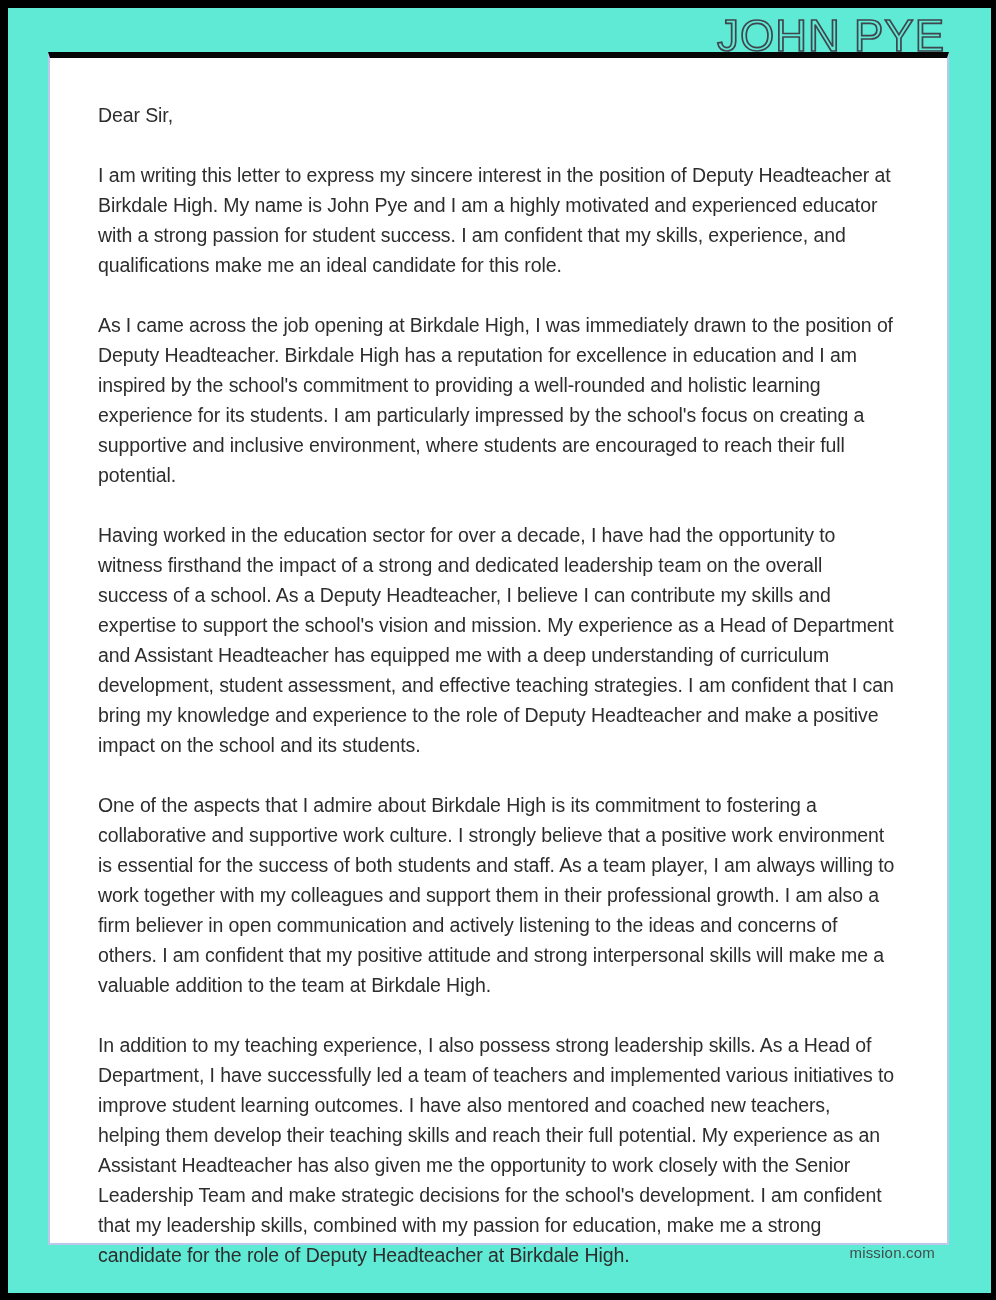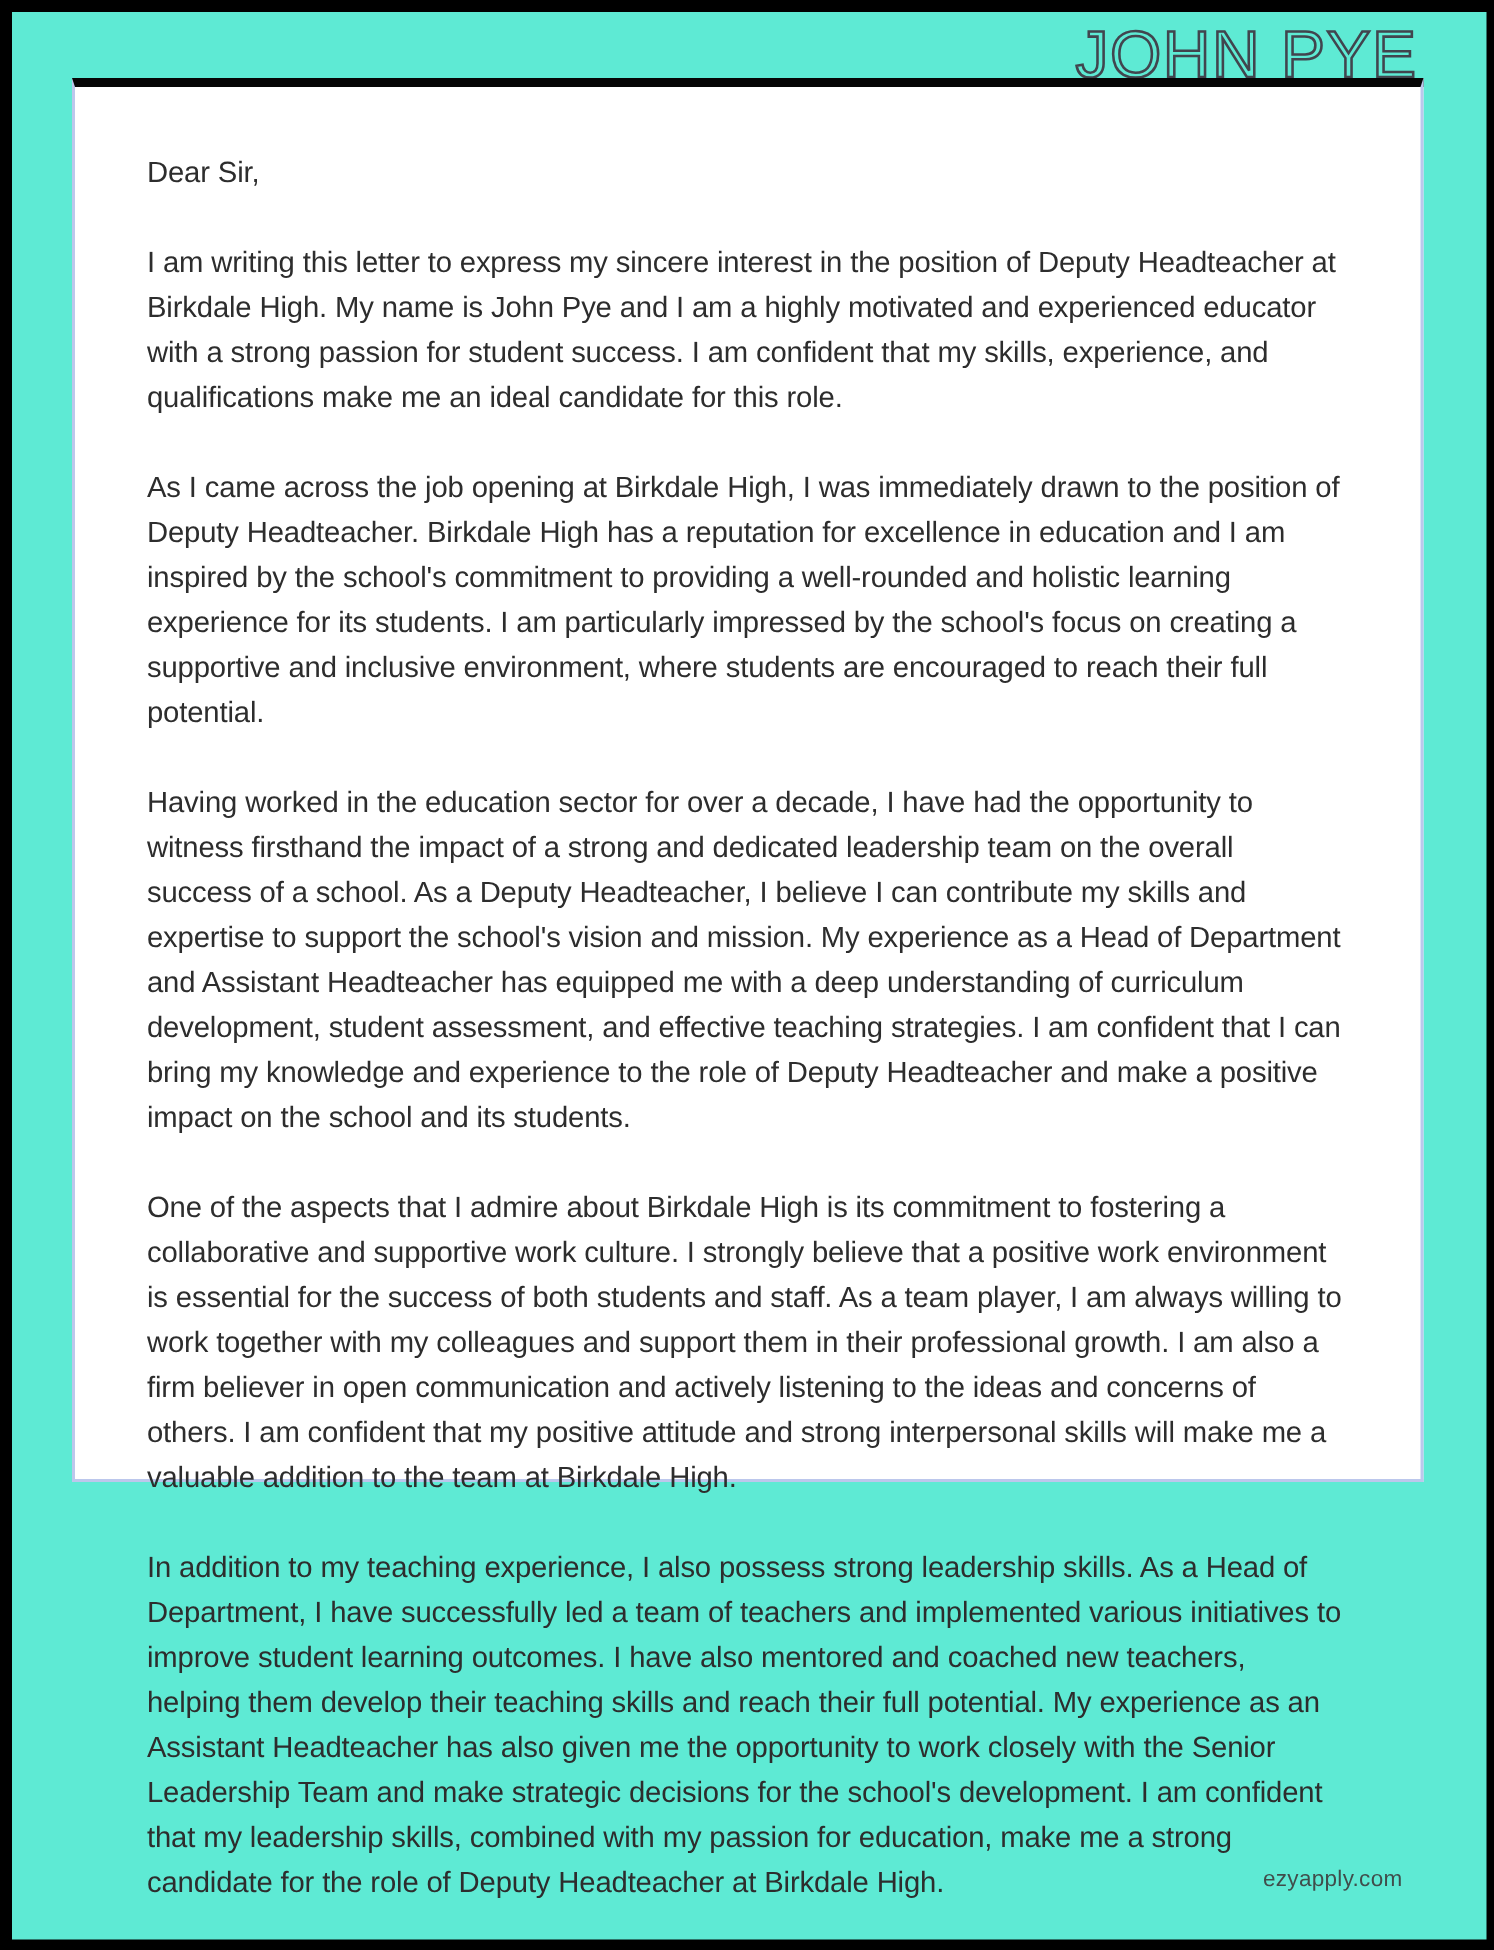--- a/index.html
+++ b/index.html
@@ -22,21 +22,21 @@
     width: 240px; height: 48px;
   }
   .header-logo text {
     font-family: "Liberation Sans", sans-serif;
     font-weight: 400;
     letter-spacing: 1px;
   }
   .doc {
     position: absolute;
     left: 40px; top: 44px;
-    width: 901px; height: 936px;
+    width: 901px; height: 1193px;
     background: #ffffff;
     border-top: 6px solid #060606;
     border-left: 2px solid #bcc7ec;
     border-right: 2px solid #bcc7ec;
     border-bottom: 2px solid #bcc7ec;
   }
   .content {
     padding: 42px 52px 0 48px;
     color: #2d2d2d;
     font-size: 19.5px;
@@ -67,15 +67,15 @@
     <div class="content">
       <p>Dear Sir,</p>
       <p>I am writing this letter to express my sincere interest in the position of Deputy Headteacher at Birkdale High. My name is John Pye and I am a highly motivated and experienced educator with a strong passion for student success. I am confident that my skills, experience, and qualifications make me an ideal candidate for this role.</p>
       <p>As I came across the job opening at Birkdale High, I was immediately drawn to the position of Deputy Headteacher. Birkdale High has a reputation for excellence in education and I am inspired by the school's commitment to providing a well-rounded and holistic learning experience for its students. I am particularly impressed by the school's focus on creating a supportive and inclusive environment, where students are encouraged to reach their full potential.</p>
       <p>Having worked in the education sector for over a decade, I have had the opportunity to witness firsthand the impact of a strong and dedicated leadership team on the overall success of a school. As a Deputy Headteacher, I believe I can contribute my skills and expertise to support the school's vision and mission. My experience as a Head of Department and Assistant Headteacher has equipped me with a deep understanding of curriculum development, student assessment, and effective teaching strategies. I am confident that I can bring my knowledge and experience to the role of Deputy Headteacher and make a positive impact on the school and its students.</p>
       <p>One of the aspects that I admire about Birkdale High is its commitment to fostering a collaborative and supportive work culture. I strongly believe that a positive work environment is essential for the success of both students and staff. As a team player, I am always willing to work together with my colleagues and support them in their professional growth. I am also a firm believer in open communication and actively listening to the ideas and concerns of others. I am confident that my positive attitude and strong interpersonal skills will make me a valuable addition to the team at Birkdale High.</p>
       <p>In addition to my teaching experience, I also possess strong leadership skills. As a Head of Department, I have successfully led a team of teachers and implemented various initiatives to improve student learning outcomes. I have also mentored and coached new teachers, helping them develop their teaching skills and reach their full potential. My experience as an Assistant Headteacher has also given me the opportunity to work closely with the Senior Leadership Team and make strategic decisions for the school's development. I am confident that my leadership skills, combined with my passion for education, make me a strong candidate for the role of Deputy Headteacher at Birkdale High.</p>
     </div>
   </div>
 
-  <div class="watermark">ezyapply.com</div>
+  <div class="watermark">mission.com</div>
 
 </div>
 
 </body></html>

